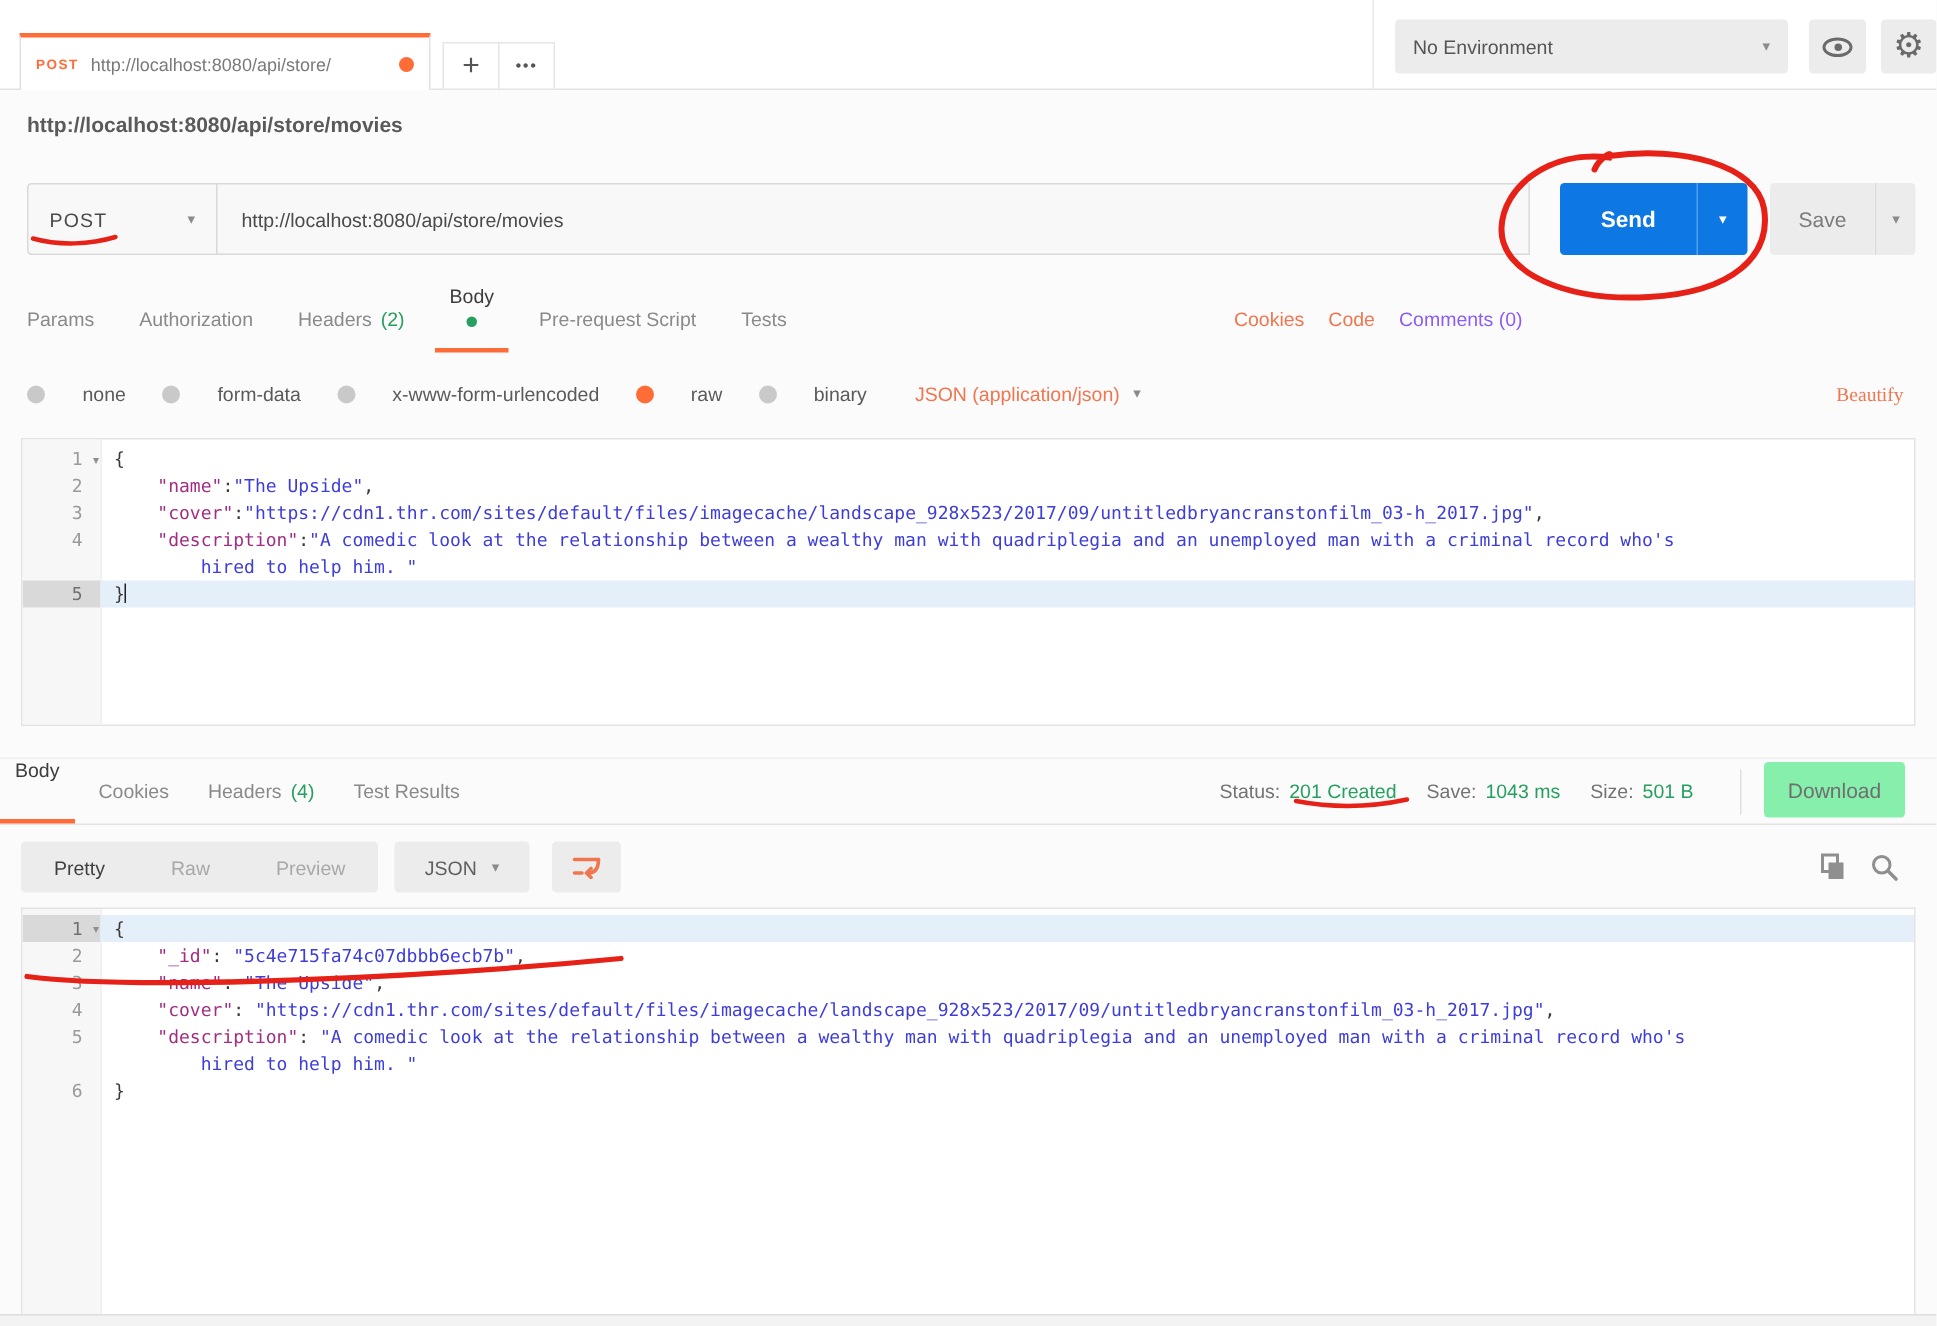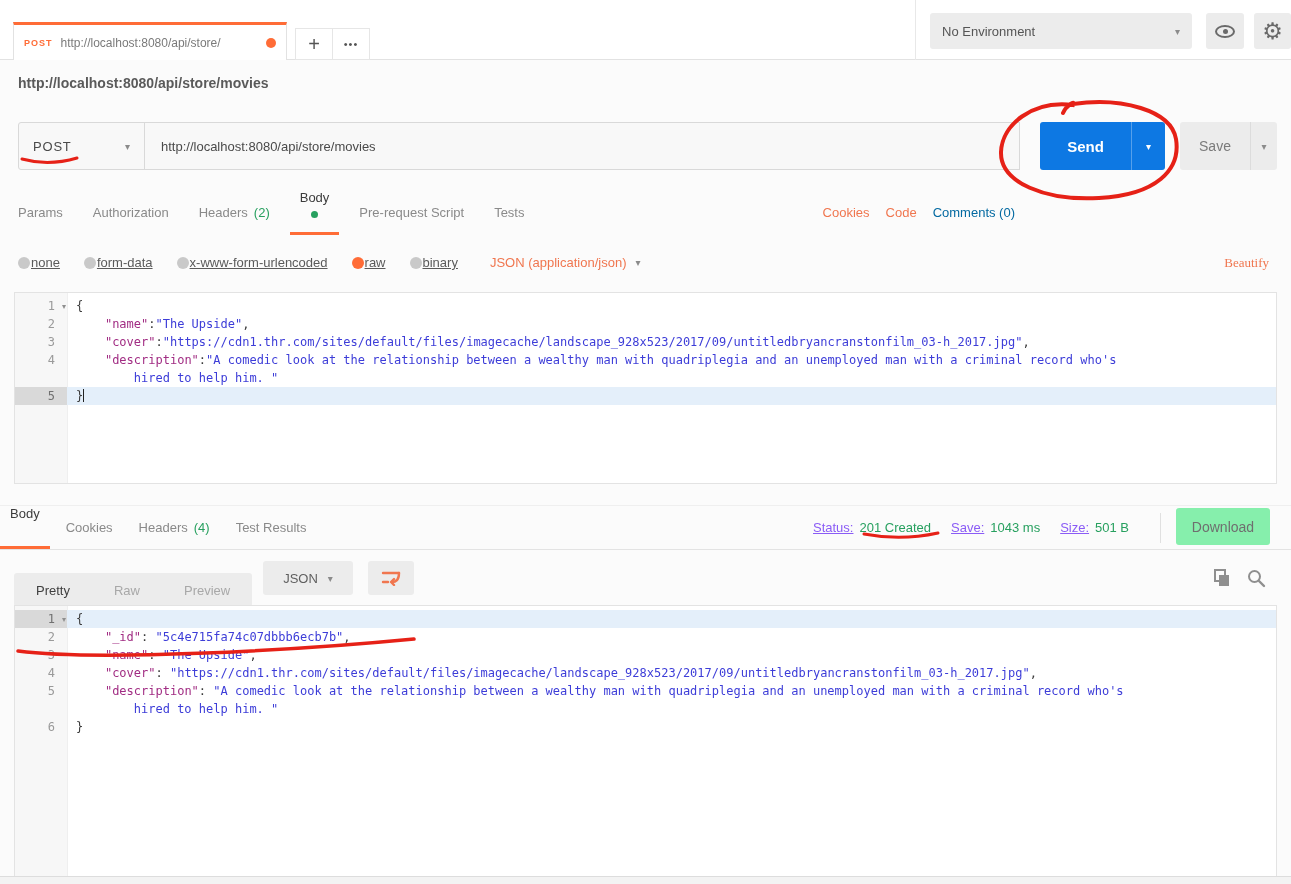--- a/index.html
+++ b/index.html
@@ -47,25 +47,25 @@
   
   #reqtabs{position:absolute;left:0;top:190px;width:1033px;height:45px;}
   .rtabs{position:absolute;left:18px;top:0;height:100%;display:flex;gap:30px;align-items:center;}
   .rtab{position:relative;height:100%;display:flex;align-items:center;gap:6px;font-size:13px;color:#8a8a8a;}
   .rtab.active{color:#3c3c3c;flex-direction:column;}
   .rtab.active::after{content:'';position:absolute;left:-10px;right:-10px;bottom:0;height:3px;background:#ff6c37;}
   .count-green{color:#27a05f;}
   .green-dot{width:7px;height:7px;border-radius:50%;background:#27a05f;flex:none;}
   .rlinks{position:absolute;right:18px;top:0;height:100%;display:flex;gap:16px;align-items:center;font-size:13px;}
   .lnk-strong{color:#f0764f;}
-  .lnk-weak{color:#0369a1;}
+  .lnk-weak{color:#8b5cf6;}
 
   
   #modes{position:absolute;left:0;top:235px;width:1291px;height:55px;display:flex;align-items:center;padding-left:18px;box-sizing:border-box;gap:24px;}
-  .mode{display:flex;align-items:center;gap:1px;font-size:13px;color:#5a5a5a;text-decoration:underline;}
+  .mode{display:flex;align-items:center;gap:25px;font-size:13px;color:#5a5a5a;}
   .radio{width:12px;height:12px;border-radius:50%;background:#c9c9c9;flex:none;}
   .radio.sel{background:#ff6c37;}
   .ctype{display:flex;align-items:center;gap:9px;font-size:13px;color:#f0764f;margin-left:8px;}
   .beautify{position:absolute;right:22px;top:0;height:100%;display:flex;align-items:center;font-size:13px;color:#f0764f;font-family:Liberation Serif, serif;}
 
   
   .editor{position:absolute;background:#fff;border:1px solid #e3e3e3;box-sizing:border-box;font-family:"DejaVu Sans Mono",monospace;font-size:12px;line-height:18px;padding-top:4px;overflow:hidden;}
   .editor::before{content:'';position:absolute;left:0;top:0;bottom:0;width:52px;background:#f7f7f7;border-right:1px solid #efefef;}
   #req-editor{left:14px;top:292px;width:1263px;height:192px;}
   #resp-editor{left:14px;top:605px;width:1263px;height:271px;border-bottom:none;}
@@ -77,29 +77,29 @@
   .ed-row.active .gut{background:#d9d9d9;color:#707070;}
   .tk-k{color:#a12c83;}
   .tk-s{color:#3d3dd8;}
   .tk-b{color:#3a3a3a;}
   .caret-bar{display:inline-block;width:1px;height:13px;background:#222;vertical-align:-2px;}
 
   
   #respmeta{position:absolute;left:0;top:505px;width:1291px;height:45px;border-top:1px solid #efefef;border-bottom:1px solid #e3e3e3;box-sizing:border-box;}
   .resp-tabs{position:absolute;left:10px;top:0;height:100%;display:flex;gap:26px;align-items:center;}
   .status-group{position:absolute;left:813px;top:0;height:100%;display:flex;align-items:center;gap:6px;font-size:13px;}
-  .meta-label{color:#8b5cf6;text-decoration:underline;}
+  .meta-label{color:#737373;}
   .meta-value{color:#27a05f;}
   .meta-gap{width:8px;}
   .meta-sep{position:absolute;left:1160px;top:7px;width:1px;height:30px;background:#e0e0e0;}
   .download-btn{position:absolute;right:21px;top:2px;width:94px;height:37px;background:#86efac;border-radius:3px;display:flex;align-items:center;justify-content:center;font-size:14px;color:#6f6f6f;}
 
   
   #respview{position:absolute;left:0;top:550px;width:1291px;height:55px;}
-  .seg{position:absolute;left:14px;top:11px;height:34px;background:#ececec;border-radius:3px;display:flex;align-items:center;margin-top:12px;}
+  .seg{position:absolute;left:14px;top:11px;height:34px;background:#ececec;border-radius:3px;display:flex;align-items:center;}
   .seg span{padding:0 22px;font-size:13px;color:#a8a8a8;}
   .seg span.active{color:#3f3f3f;}
   .fmt{position:absolute;left:263px;top:11px;width:90px;height:34px;background:#ececec;border-radius:3px;display:flex;align-items:center;justify-content:center;gap:10px;font-size:13px;color:#5f5f5f;}
   .wrap-btn{position:absolute;left:368px;top:11px;width:46px;height:34px;background:#ececec;border-radius:3px;display:flex;align-items:center;justify-content:center;}
   .copy-btn{position:absolute;left:1210px;top:16px;width:24px;height:24px;display:flex;align-items:center;justify-content:center;}
   .search-btn{position:absolute;left:1244px;top:16px;width:24px;height:24px;display:flex;align-items:center;justify-content:center;}
 
   
   #bottom-strip{position:absolute;left:0;top:876px;width:1291px;height:8px;background:#f3f3f3;border-top:1px solid #ddd;box-sizing:border-box;}
 

